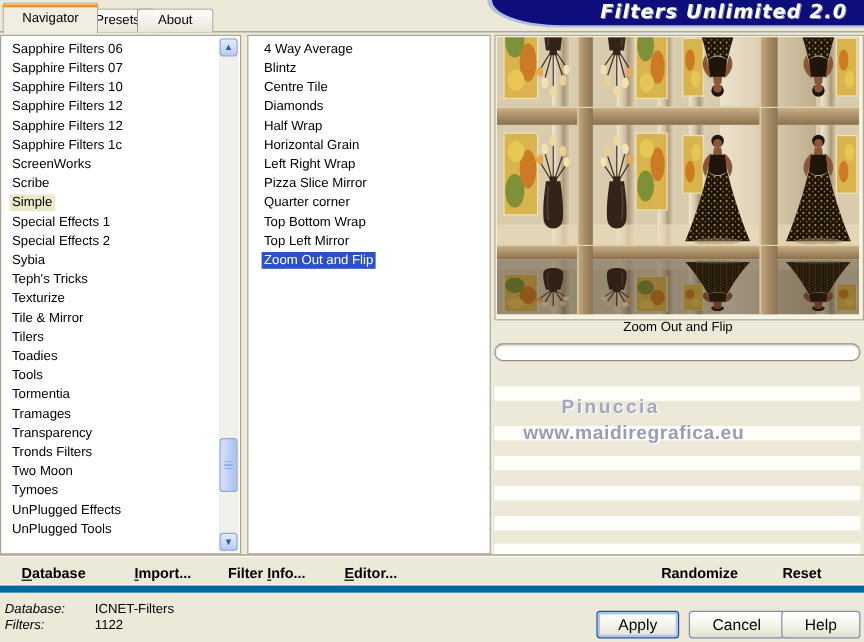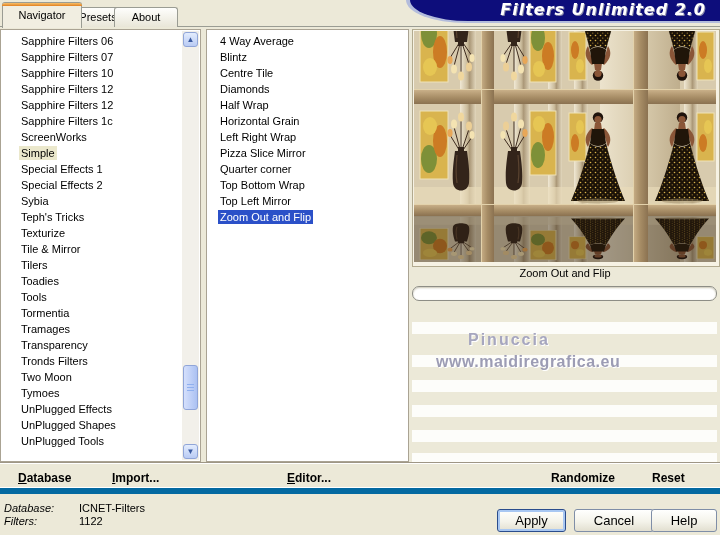--- a/index.html
+++ b/index.html
@@ -35,21 +35,21 @@
     background:#0d0d7b; border-bottom-left-radius:72px 26px; z-index:5;
     color:#fff; font-family:"DejaVu Sans", sans-serif; font-weight:bold; font-style:italic;
     font-size:16px; line-height:20px; text-align:right; padding-right:14px; box-sizing:border-box;
     letter-spacing:1px; text-shadow:1px 1px 0 #8a8aa8;
   }
   
   .lb{position:absolute; top:29px; height:433px; background:#fff; border:1px solid #aaa393; box-sizing:border-box;}
   .lb-left{left:0; width:201px;}
   .lb-mid{left:206px; width:203px;}
   .items{position:absolute; top:1px; left:0; right:0; bottom:1px; padding-top:2px; overflow:hidden;}
-  .lb-left .items{right:18px;margin-left:11px;}
+  .lb-left .items{right:18px;}
   .li{height:16px; line-height:16px; padding-left:7px; white-space:nowrap; cursor:default;}
   .lb-mid .li{padding-left:11px;}
   .li span{padding:1px 2px;}
   .lb-left .li.sel span{background:#ebe8cc;}
   .lb-mid .li.sel span{background:#2b50c8; color:#fff;}
   
   .sb{position:absolute; top:1px; right:1px; bottom:1px; width:17px; background:#f2f0ea;}
   .sb-btn{position:absolute; left:0; width:15px; height:15px; margin:1px;
     background:linear-gradient(#e3ecfd,#b9cbf4); border:1px solid #90a5d8; border-radius:3px;
     box-sizing:border-box; text-align:center; font-size:8px; line-height:13px; color:#3a5aa0; cursor:default;}
@@ -111,38 +111,38 @@
 
   <div class="lb lb-left">
     <div class="items">
         <div class="li"><span>Sapphire Filters 06</span></div>
         <div class="li"><span>Sapphire Filters 07</span></div>
         <div class="li"><span>Sapphire Filters 10</span></div>
         <div class="li"><span>Sapphire Filters 12</span></div>
         <div class="li"><span>Sapphire Filters 12</span></div>
         <div class="li"><span>Sapphire Filters 1c</span></div>
         <div class="li"><span>ScreenWorks</span></div>
+        <div class="li"><span>Scribe</span></div>
         <div class="li sel"><span>Simple</span></div>
         <div class="li"><span>Special Effects 1</span></div>
         <div class="li"><span>Special Effects 2</span></div>
         <div class="li"><span>Sybia</span></div>
         <div class="li"><span>Teph's Tricks</span></div>
         <div class="li"><span>Texturize</span></div>
         <div class="li"><span>Tile &amp; Mirror</span></div>
         <div class="li"><span>Tilers</span></div>
         <div class="li"><span>Toadies</span></div>
         <div class="li"><span>Tools</span></div>
         <div class="li"><span>Tormentia</span></div>
         <div class="li"><span>Tramages</span></div>
         <div class="li"><span>Transparency</span></div>
         <div class="li"><span>Tronds Filters</span></div>
         <div class="li"><span>Two Moon</span></div>
         <div class="li"><span>Tymoes</span></div>
         <div class="li"><span>UnPlugged Effects</span></div>
-        <div class="li"><span>UnPlugged Shapes</span></div>
         <div class="li"><span>UnPlugged Tools</span></div>
       </div>
     <div class="sb">
       <div class="sb-btn sb-up">▲</div>
       <div class="sb-thumb"></div>
       <div class="sb-btn sb-down">▼</div>
     </div>
   </div>
 
   <div class="lb lb-mid">
@@ -283,20 +283,21 @@
   <div class="param-row" style="top:380px"></div>
   <div class="param-row" style="top:405px"></div>
   <div class="param-row" style="top:430px"></div>
   <div class="param-row" style="top:453px"></div>
   <div class="wm-name">Pinuccia</div>
   <div class="wm-url">www.maidiregrafica.eu</div>
 
   <div class="cmdbar">
     <button class="cmd cmd-db"><span></span><u>D</u><span>atabase</span></button>
     <button class="cmd cmd-imp"><span></span><u>I</u><span>mport...</span></button>
+    <button class="cmd cmd-fi"><span>Filter </span><u>I</u><span>nfo...</span></button>
     <button class="cmd cmd-ed"><span></span><u>E</u><span>ditor...</span></button>
     <button class="cmd cmd-rand"><span>Randomize</span></button>
     <button class="cmd cmd-reset"><span>Reset</span></button>
   </div>
 
   <div class="statusbar">
     <div class="status-row sr1">
       <span class="lab">Database:</span><span>ICNET-Filters</span>
     </div>
     <div class="status-row sr2">

